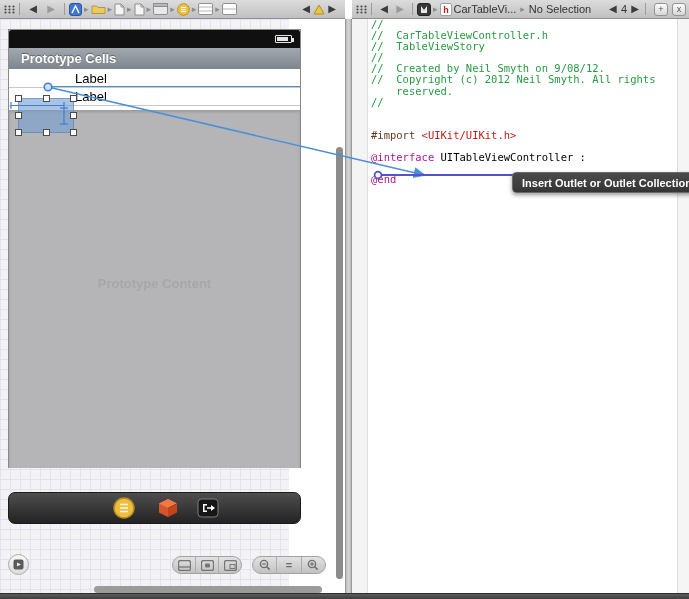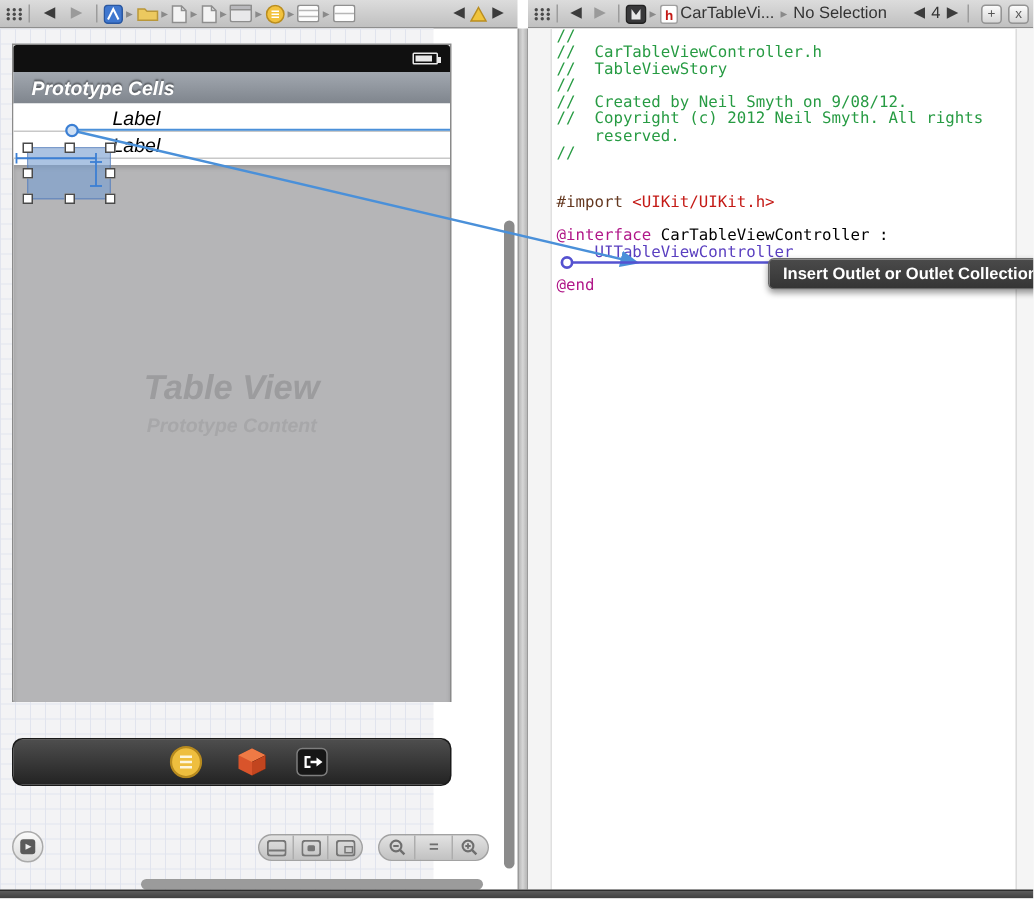--- a/index.html
+++ b/index.html
@@ -26,21 +26,21 @@
 
   
   #divider { position:absolute; left:345px; top:19px; width:7px; height:574px;
     background:linear-gradient(90deg,#b9b9b9,#d6d6d6,#b9b9b9); border-left:1px solid #9a9a9a; border-right:1px solid #9a9a9a; }
 
   
   #canvas { position:absolute; left:0; top:19px; width:289px; height:574px;
     background-color:#f3f3f5;
     background-image:linear-gradient(#e1e4ee 1px, transparent 1px),
                      linear-gradient(90deg,#e1e4ee 1px, transparent 1px);
-    background-size:10px 10px;font-style:italic; }
+    background-size:10px 10px; }
 
   #phone { position:absolute; left:8px; top:10px; width:293px; height:439px;
     border:1px solid #8a8a8a; background:#fff; }
   #statusbar { position:absolute; left:0; top:0; width:100%; height:18px; background:#101010;
     border-radius:2px 2px 0 0; }
   #battery { position:absolute; right:8px; top:5px; width:17px; height:8px;
     border:1px solid #e8e8e8; border-radius:1px; }
   #battery:after { content:""; position:absolute; right:-3px; top:2px; width:2px; height:4px; background:#e8e8e8; }
   #battery i { position:absolute; left:1px; top:1px; width:11px; height:4px; background:#e8e8e8; display:block; }
   #section-header { position:absolute; left:0; top:18px; width:100%; height:21px;
@@ -271,21 +271,20 @@
       <div id="section-header">
         <span>Prototype Cells</span>
       </div>
       <div id="cell-0" class="cell">
         <span>Label</span>
       </div>
       <div id="cell-1" class="cell">
         <span>Label</span>
       </div>
       <div id="table-rest">
-        <div id="tv-title">Table View</div>
         <div id="tv-sub">Prototype Content</div>
       </div>
 
       <div id="sel-view">
         <span class="handle" style="left:-4px;top:-4px"></span>
         <span class="handle" style="left:24px;top:-4px"></span>
         <span class="handle" style="right:-4px;top:-4px"></span>
         <span class="handle" style="left:-4px;top:13px"></span>
         <span class="handle" style="right:-4px;top:13px"></span>
         <span class="handle" style="left:-4px;bottom:-4px"></span>
@@ -382,22 +381,21 @@
         <div class="code-line"><span class="tok-comment">//  TableViewStory</span></div>
         <div class="code-line"><span class="tok-comment">//</span></div>
         <div class="code-line"><span class="tok-comment">//  Created by Neil Smyth on 9/08/12.</span></div>
         <div class="code-line"><span class="tok-comment">//  Copyright (c) 2012 Neil Smyth. All rights</span></div>
         <div class="code-line"><span class="tok-comment">    reserved.</span></div>
         <div class="code-line"><span class="tok-comment">//</span></div>
         <div class="code-line">&nbsp;</div>
         <div class="code-line">&nbsp;</div>
         <div class="code-line"><span class="tok-preproc">#import </span><span class="tok-string">&lt;UIKit/UIKit.h&gt;</span></div>
         <div class="code-line">&nbsp;</div>
-        <div class="code-line"><span class="tok-keyword">@interface</span><span class="tok-plain"> CarTableViewController :</span></div>
-        <div class="code-line"><span class="tok-plain">    </span><span class="tok-classname">UITableViewController</span></div>
+        <div class="code-line"><span class="tok-keyword">@interface</span><span class="tok-plain"> UITableViewController :</span></div>
         <div class="code-line">&nbsp;</div>
         <div class="code-line"><span class="tok-keyword">@end</span></div>
       </div>
     <div id="rscroll-track"></div>
   </div>
 
   <div id="tooltip">
     <span>Insert Outlet or Outlet Collection</span>
   </div>
 

